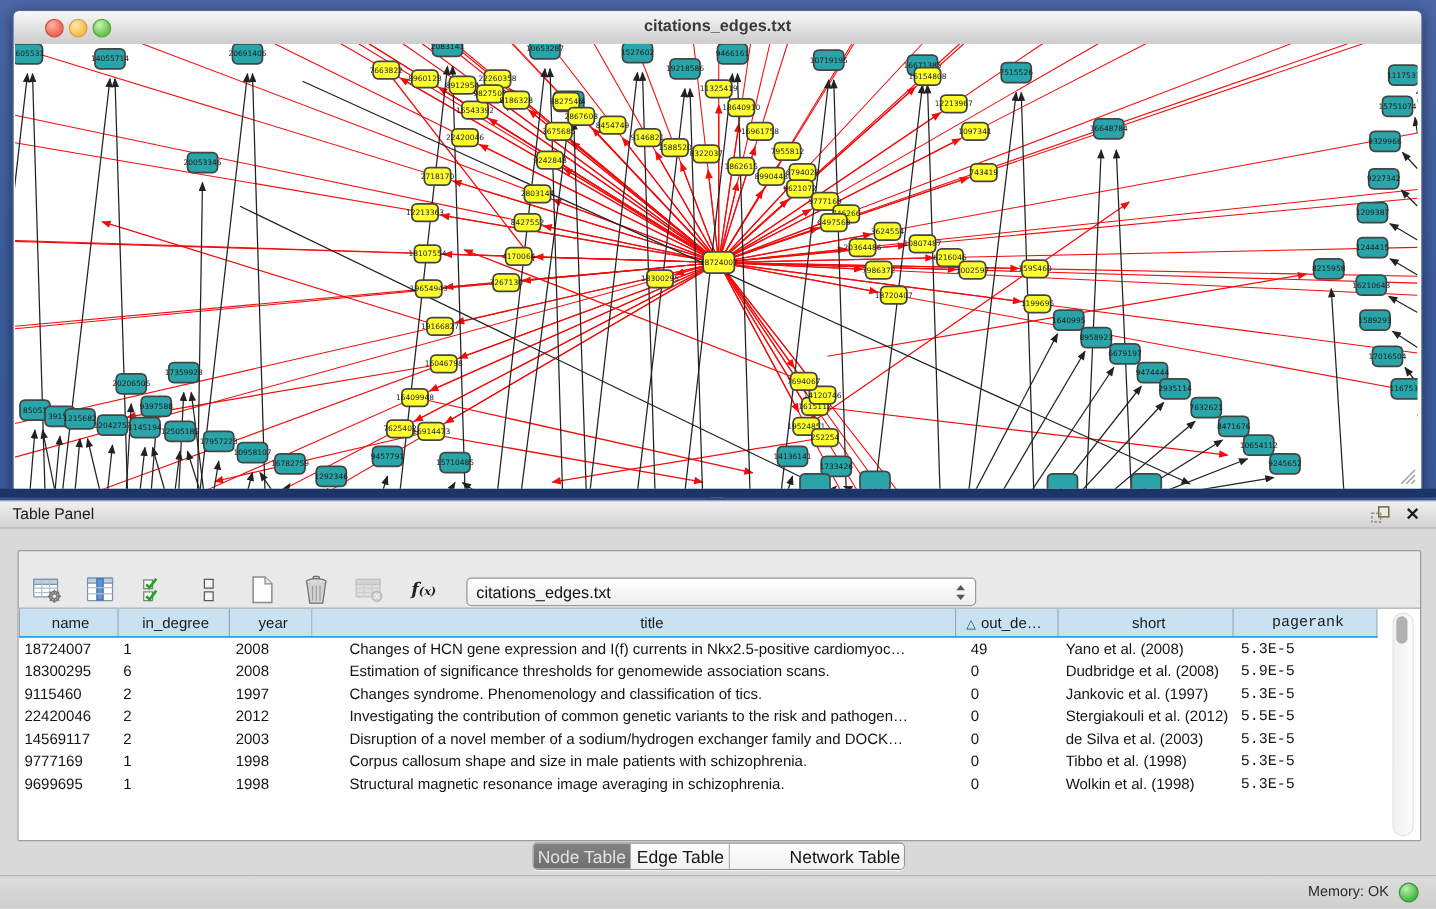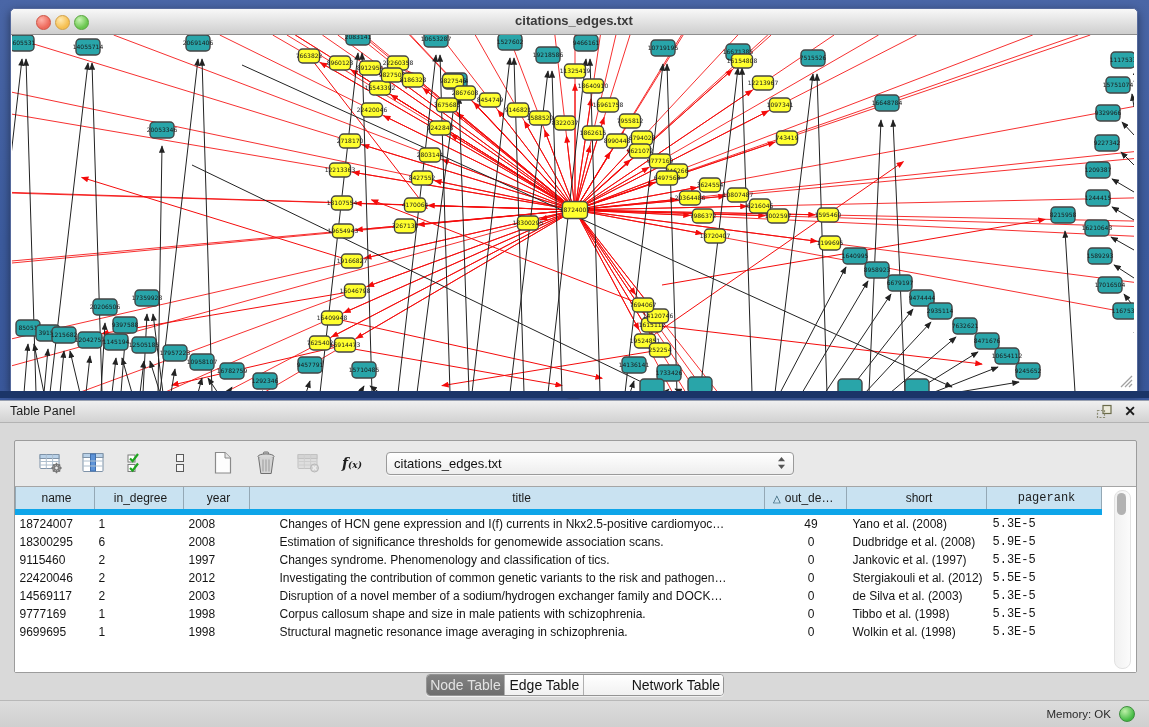--- a/index.html
+++ b/index.html
@@ -34,41 +34,41 @@
                 background:linear-gradient(#f0f0f0,#d2d2d2);
                 border-top:1px solid #98a0b0;border-bottom:1px solid #b3b3b3;}
   .panel-title{position:absolute;left:10px;top:0;line-height:21px;font-size:12.5px;color:#1c1c1c;}
   .ph-icon{position:absolute;top:3px;cursor:default;}
   .ph-float{right:36px;}
   .ph-close{right:13px;font-size:14px;font-weight:bold;color:#1a1a1a;line-height:15px;}
 
   .panel-body{position:absolute;left:0;top:423px;width:1149px;height:277px;background:#d9d9d9;}
   .tp-container{position:absolute;left:14px;top:17px;width:1121px;height:231px;
                 border:1px solid #9c9c9c;border-radius:2px;background:#e9e9e9;}
-  .toolbar{height:44px;display:flex;align-items:center;padding-left:23px;gap:17px;}
+  .toolbar{height:44px;display:flex;align-items:flex-end;padding-left:10px;gap:17px;}
   .tbtn{width:26px;height:26px;background:transparent;border:none;padding:0;display:flex;
         align-items:center;justify-content:center;}
   .fx{font-family:"DejaVu Serif",serif;font-style:italic;font-weight:bold;font-size:14px;color:#1e1e1e;}
   .fx .fxs{font-size:9px;}
   .combo{margin-left:4px;width:392px;height:21px;border:1px solid #9a9a9a;border-radius:4px;
          background:linear-gradient(#ffffff,#ededed);display:flex;align-items:center;
          padding:0 7px;font-size:13px;color:#111;box-shadow:0 1px 0 rgba(255,255,255,.7);}
   .combo-label{flex:1;}
 
   .table-wrap{position:absolute;left:0;right:0;top:45px;bottom:0;background:#fff;
               border-top:1px solid #a5a5a5;overflow:hidden;}
   table{border-collapse:collapse;table-layout:fixed;width:1086px;font-size:12px;}
   th{height:20px;background:#c9e2f1;font-weight:normal;color:#1b1b1b;
-     border-right:1px solid #94a8b5;border-bottom:6px solid #0ea5e9;
+     border-right:1px solid #94a8b5;border-bottom:1px solid #0ea5e9;
      white-space:nowrap;overflow:hidden;}
   th:first-child{border-left:1px solid #94a8b5;}
   .sort-tri{font-size:10px;color:#16475e;margin-right:4px;}
   td{height:16px;line-height:16px;color:#141414;white-space:nowrap;overflow:hidden;}
   .c0{padding-left:4px;} .c1{padding-left:4px;} .c2{padding-left:5px;}
-  .c3{padding-left:30px;} .c4{padding-left:12px;text-align:center;} .c5{padding-left:6px;} .c6{padding-left:6px;font-family:Liberation Mono, monospace;}
+  .c3{padding-left:30px;} .c4{padding-left:12px;} .c5{padding-left:6px;} .c6{padding-left:6px;font-family:Liberation Mono, monospace;}
   th.c4{text-align:left;padding-left:8px;}
 
   .vscroll{position:absolute;top:3px;right:5px;width:15px;bottom:3px;border-radius:8px;
            background:linear-gradient(90deg,#f1f1f1,#fbfbfb);border:1px solid #e2e2e2;}
   .vthumb{position:absolute;top:2px;left:2px;width:9px;height:22px;border-radius:5px;background:#b2b2b2;}
 
   .tabbar{position:absolute;left:0;top:674px;width:1149px;height:22px;}
   .seg{margin:0 auto;width:296px;height:20px;display:flex;border:1px solid #949494;
        border-radius:4px;overflow:hidden;background:#fff;box-shadow:0 1px 0 rgba(255,255,255,.6);}
   .seg-btn{display:flex;align-items:center;justify-content:center;font-size:14px;

